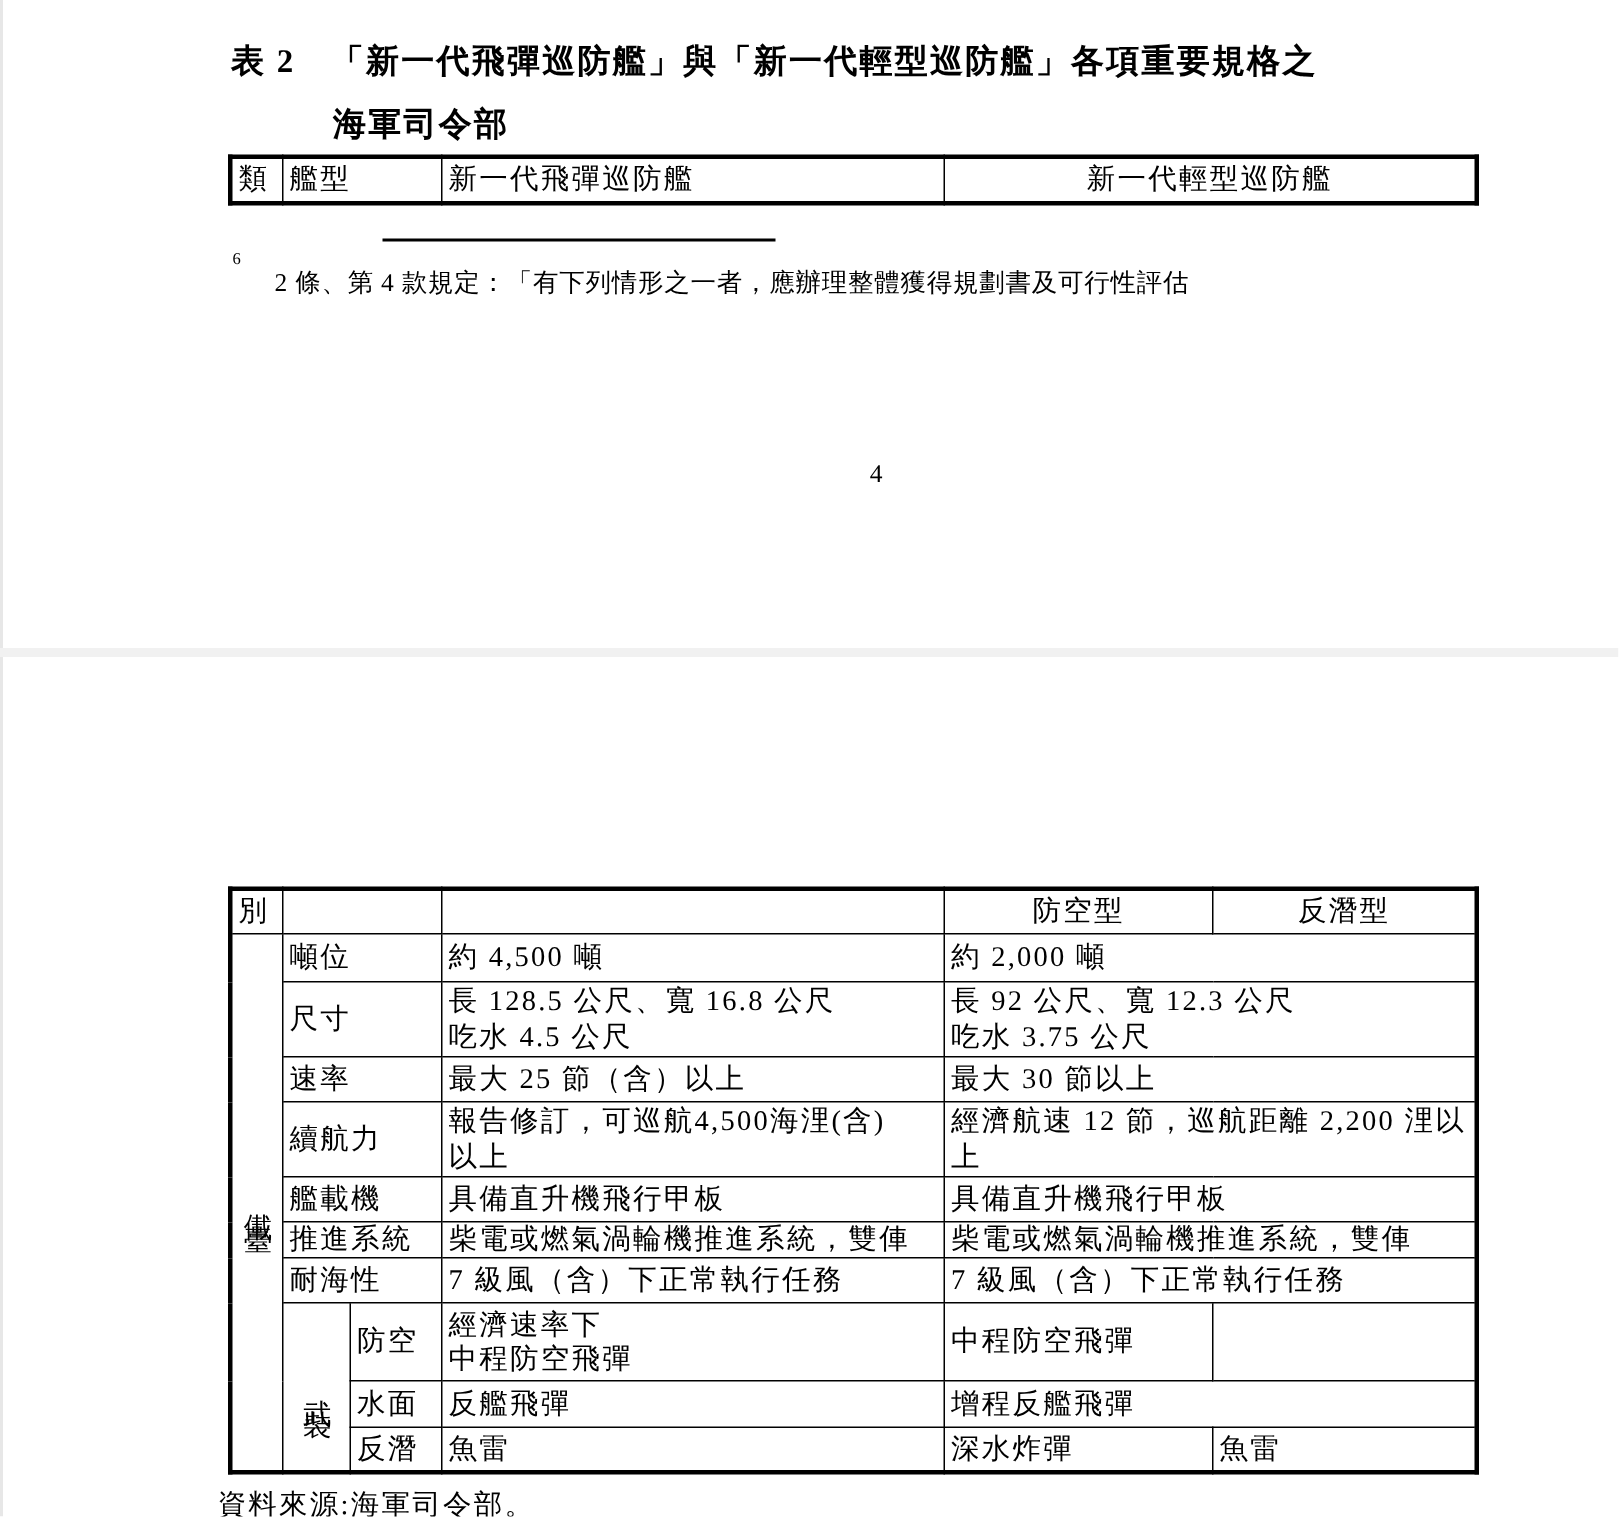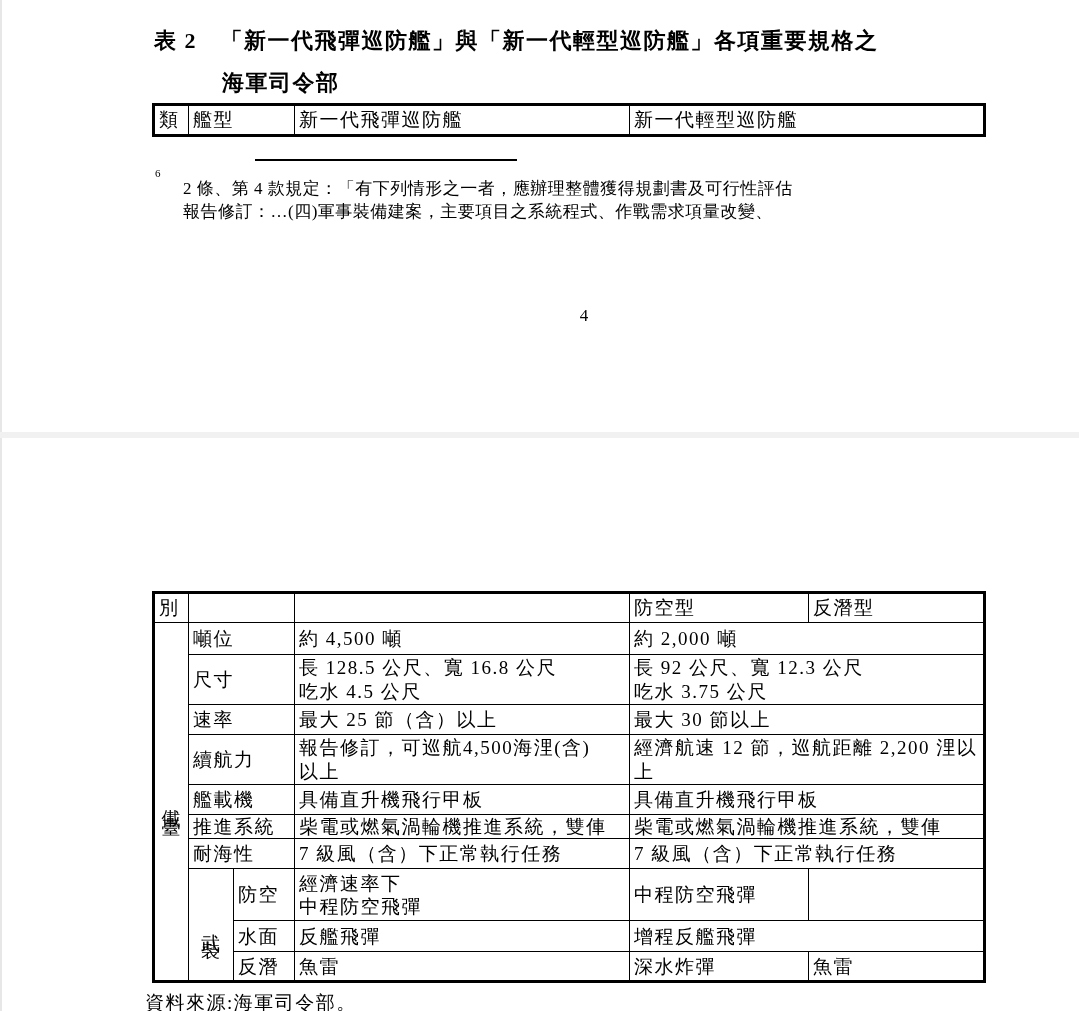--- a/index.html
+++ b/index.html
@@ -15,29 +15,29 @@
   .title-line2{position:absolute;left:222px;top:68px;font-size:22px;font-weight:bold;
     letter-spacing:1.5px;white-space:nowrap;}
 
   table.doc-table{border-collapse:collapse;table-layout:fixed;position:absolute;
     border:3px solid #000;background:#fff;}
   table.doc-table td{border:1px solid #000;padding:0 4px;font-size:19px;
     letter-spacing:1.5px;line-height:1.22;white-space:pre-line;overflow:hidden;
     vertical-align:middle;}
   #table1{left:152px;top:103px;width:831px;}
   #table2{left:152px;top:591px;width:831px;}
-  td.center{}
+  td.center{text-align:center;}
   .vlabel{writing-mode:vertical-rl;text-orientation:upright;margin:0 auto;
     letter-spacing:7px;white-space:normal;}
 
   .fn-rule{position:absolute;left:255px;top:159px;width:262px;height:2px;background:#000;}
   .fn-marker{position:absolute;left:155px;top:167px;font-size:11px;}
   .footnote{position:absolute;left:172px;top:178px;font-size:17px;letter-spacing:0.5px;
     line-height:22.5px;white-space:nowrap;}
-  .footnote .cont{margin-left:11px;}
+  .footnote .cont{margin-left:11px;text-align:right;}
 
   .page-number{position:absolute;left:560px;top:306px;width:48px;text-align:center;font-size:17px;}
   .source-line{position:absolute;left:145px;top:990px;font-size:19px;letter-spacing:1.5px;white-space:nowrap;}
 </style>
 </head>
 <body>
 
 <div class="left-edge"></div>
 <div class="page-sep"></div>
 
@@ -58,21 +58,20 @@
     <td>新一代飛彈巡防艦</td>
     <td class="center">新一代輕型巡防艦</td>
   </tr>
 </tbody>
   </table>
 
 <div class="fn-rule"></div>
 <div class="fn-marker">6</div>
 <div class="footnote">
   <div class="cont">2 條、第 4 款規定：「有下列情形之一者，應辦理整體獲得規劃書及可行性評估</div>
-  <div class="cont">報告修訂：…(四)軍事裝備建案，主要項目之系統程式、作戰需求項量改變、</div>
 </div>
 
 <div class="page-number">4</div>
 
 <table class="doc-table" id="table2">
   <colgroup>
     <col style="width:35px">
       <col style="width:45px">
       <col style="width:61px">
     <col style="width:335px">

